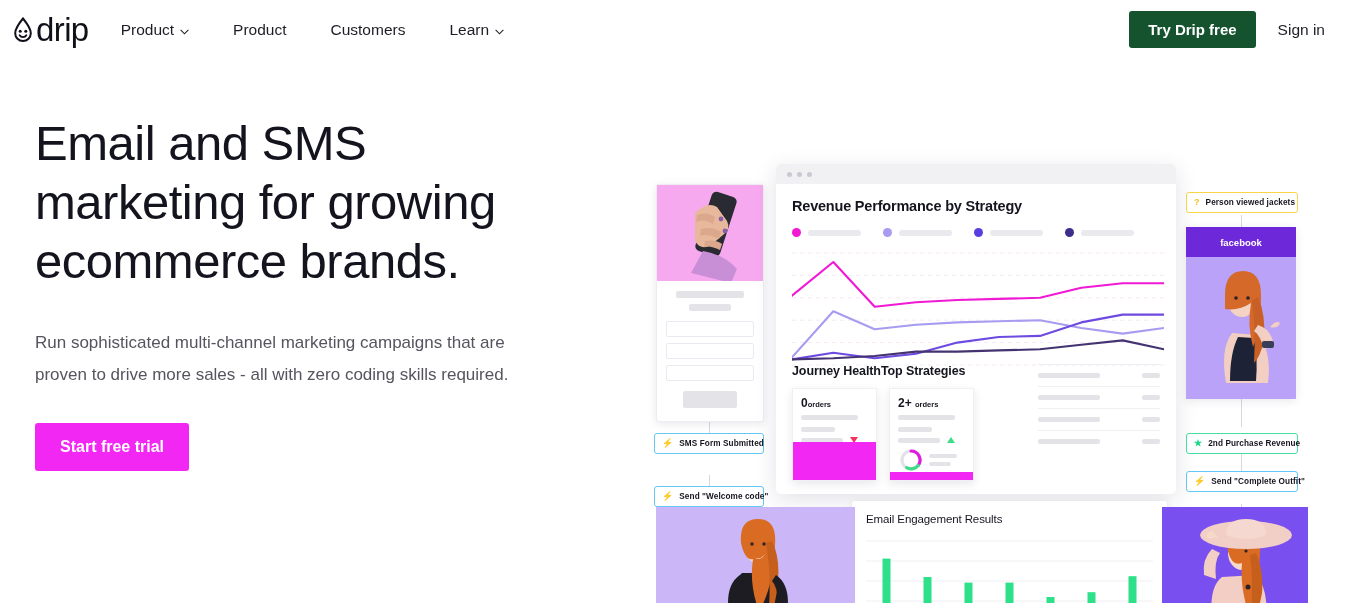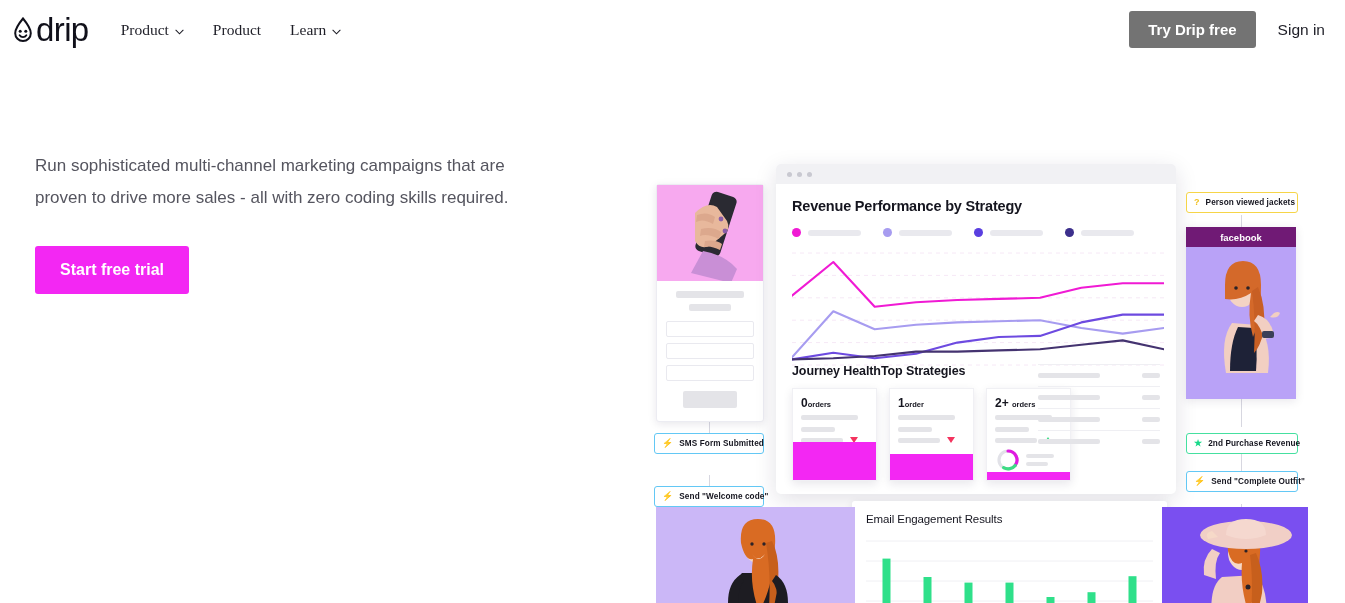--- a/index.html
+++ b/index.html
@@ -28,36 +28,36 @@
   }
   .logo-mark { width: 22px; height: 26px; display:block; }
   .logo-text {
     font-size: 33px;
     font-weight: 400;
     letter-spacing: -0.6px;
     color: #10101a;
     line-height: 1;
     font-family: "Liberation Sans", sans-serif;
   }
-  .nav-links { display: flex; align-items: center; gap: 1px; font-family: Liberation Serif, serif; }
+  .nav-links { display: flex; align-items: center; gap: 16px; }
   .nav-item {
     display: flex; align-items: center; gap: 6px;
     padding: 8px 14px;
     font-size: 15.5px;
     color: #1d1d26;
     cursor: pointer;
     white-space: nowrap;
   }
   .chev { width: 9px; height: 6px; display: inline-block; }
   .nav-right {
     margin-left: auto;
     display: flex; align-items: center; gap: 18px;
   }
   .btn-try {
-    background: #737373;
+    background: #14532d;
     color: #ffffff;
     border: none;
     border-radius: 3px;
     font-size: 15px;
     font-weight: 700;
     padding: 10px 19px;
     cursor: pointer;
     font-family: "Liberation Sans", sans-serif;
   }
   .signin {
@@ -195,21 +195,21 @@
     border-radius: 3px;
   }
   .engage-title { font-size:11.5px; color:#15151f; padding:12px 0 0 14px; letter-spacing:-.1px;}
 
   
   .tile { position:absolute; }
   .tile-girl { left:6px; top:396px; width:199px; height:131px; background:#cbb7f7; overflow:hidden; }
   .tile-hat  { left:512px; top:396px; width:146px; height:131px; background:#7a4ff0; overflow:hidden; }
   .fb-card { left:536px; top:116px; width:110px; height:172px; overflow:hidden; }
   .fb-head {
-    height:20px; background:#701a75; color:#fff;
+    height:30px; background:#6d28d9; color:#fff;
     font-size:9.5px; font-weight:700; display:flex; align-items:center; justify-content:center;
   }
   .fb-photo { height:152px; background:#b9a2f7; position:relative; overflow:hidden; }
 </style>
 </head>
 <body>
 
 <div class="navbar">
 
   <div class="logo">
@@ -230,38 +230,42 @@
       <span>
         <svg class="chev" viewBox="0 0 10 6">
             <path d="M1 1l4 4 4-4" fill="none" stroke="#1d1d26" stroke-width="1.2" stroke-linecap="round"></path>
           </svg>
       </span>
     </div>
     <div class="nav-item">
       <span>Product</span>
     </div>
     <div class="nav-item">
+      <span>Customers</span>
+    </div>
+    <div class="nav-item">
       <span>Learn</span>
       <span>
         <svg class="chev" viewBox="0 0 10 6">
             <path d="M1 1l4 4 4-4" fill="none" stroke="#1d1d26" stroke-width="1.2" stroke-linecap="round"></path>
           </svg>
       </span>
     </div>
   </div>
 
   <div class="nav-right">
     <button class="btn-try">Try Drip free</button>
     <span class="signin">Sign in</span>
   </div>
 </div>
 
 <div class="hero">
 
   <div class="hero-left">
+    <h1 class="hero-title">Email and SMS marketing for growing ecommerce brands.</h1>
     <p class="hero-sub">Run sophisticated multi-channel marketing campaigns that are proven to drive more sales - all with zero coding skills required.</p>
     <button class="btn-trial">Start free trial</button>
   </div>
 
   <div class="hero-art">
 
     <div class="vline" style="left:59px; top:311px; height:22px;"></div>
     <div class="vline" style="left:59px; top:364px; height:22px;"></div>
     <div class="vline" style="left:59px; top:417px; height:20px;"></div>
     <div class="vline" style="left:591px; top:104px; height:14px;"></div>
@@ -368,34 +372,20 @@
               <div class="skel" style="height:5px; width:85%; margin-top:5px;"></div>
               <div class="skel" style="height:5px; width:50%; margin-top:7px;"></div>
               <div style="display:flex; align-items:center; gap:7px; margin-top:5px;">
                 <div class="skel" style="height:5px; width:62%;"></div>
                 <div class="tri-down"></div>
               </div>
             </div>
             <div class="jfill" style="position:absolute; bottom:0; height:38px;"></div>
           </div>
 
-          <div class="jcard" style="height:93px;">
-            <div class="jcard-inner">
-              <div class="jnum">
-                <span>1</span><small>order</small>
-              </div>
-              <div class="skel" style="height:5px; width:85%; margin-top:5px;"></div>
-              <div class="skel" style="height:5px; width:50%; margin-top:7px;"></div>
-              <div style="display:flex; align-items:center; gap:7px; margin-top:5px;">
-                <div class="skel" style="height:5px; width:62%;"></div>
-                <div class="tri-down"></div>
-              </div>
-            </div>
-            <div class="jfill" style="position:absolute; bottom:0; height:26px;"></div>
-          </div>
 
           <div class="jcard" style="height:93px;">
             <div class="jcard-inner">
               <div class="jnum">
                 <span>2+</span> <small>orders</small>
               </div>
               <div class="skel" style="height:5px; width:85%; margin-top:5px;"></div>
               <div class="skel" style="height:5px; width:50%; margin-top:7px;"></div>
               <div style="display:flex; align-items:center; gap:7px; margin-top:5px;">
                 <div class="skel" style="height:5px; width:62%;"></div>

